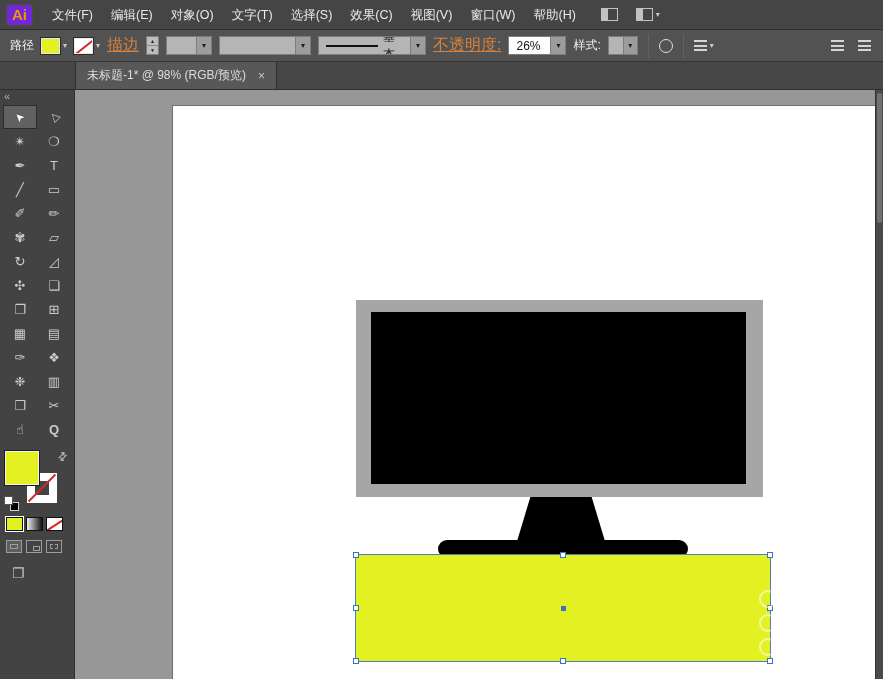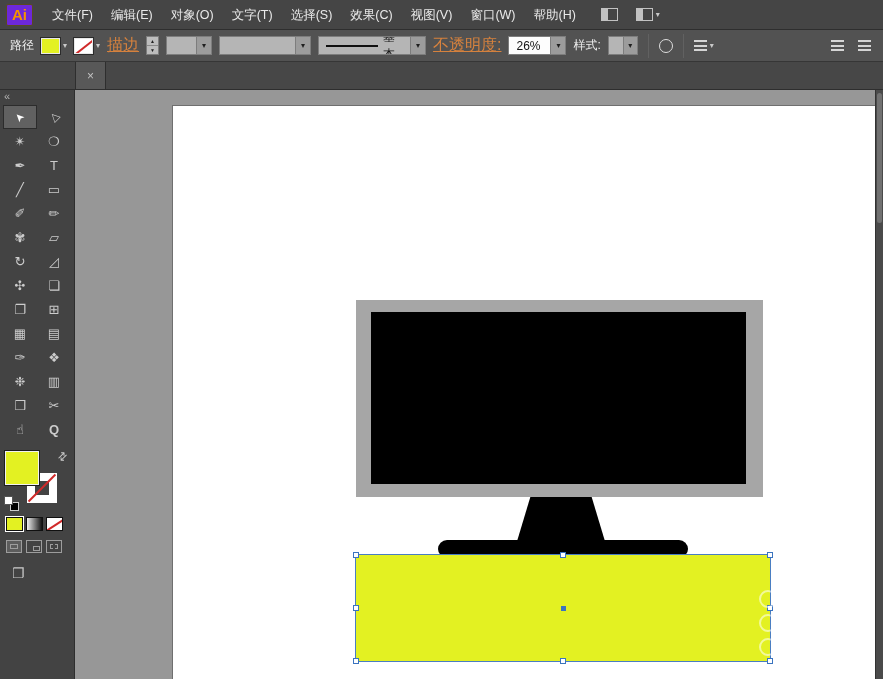--- a/index.html
+++ b/index.html
@@ -182,20 +182,21 @@
   </span>
 
   <span class="cb-right">
     <span class="bars"></span>
     <span class="bars"></span>
   </span>
 </div>
 
 <div class="tabbar">
   <div class="tab">
+    <span>未标题-1* @ 98% (RGB/预览)</span>
     <span class="tab-close">×</span>
   </div>
 </div>
 
 <aside class="toolpanel">
   <div class="tp-head">«</div>
   <div class="tools">
       <div class="tool selected">
         <span class="glyph g-selection-tool">➤</span>
       </div>

